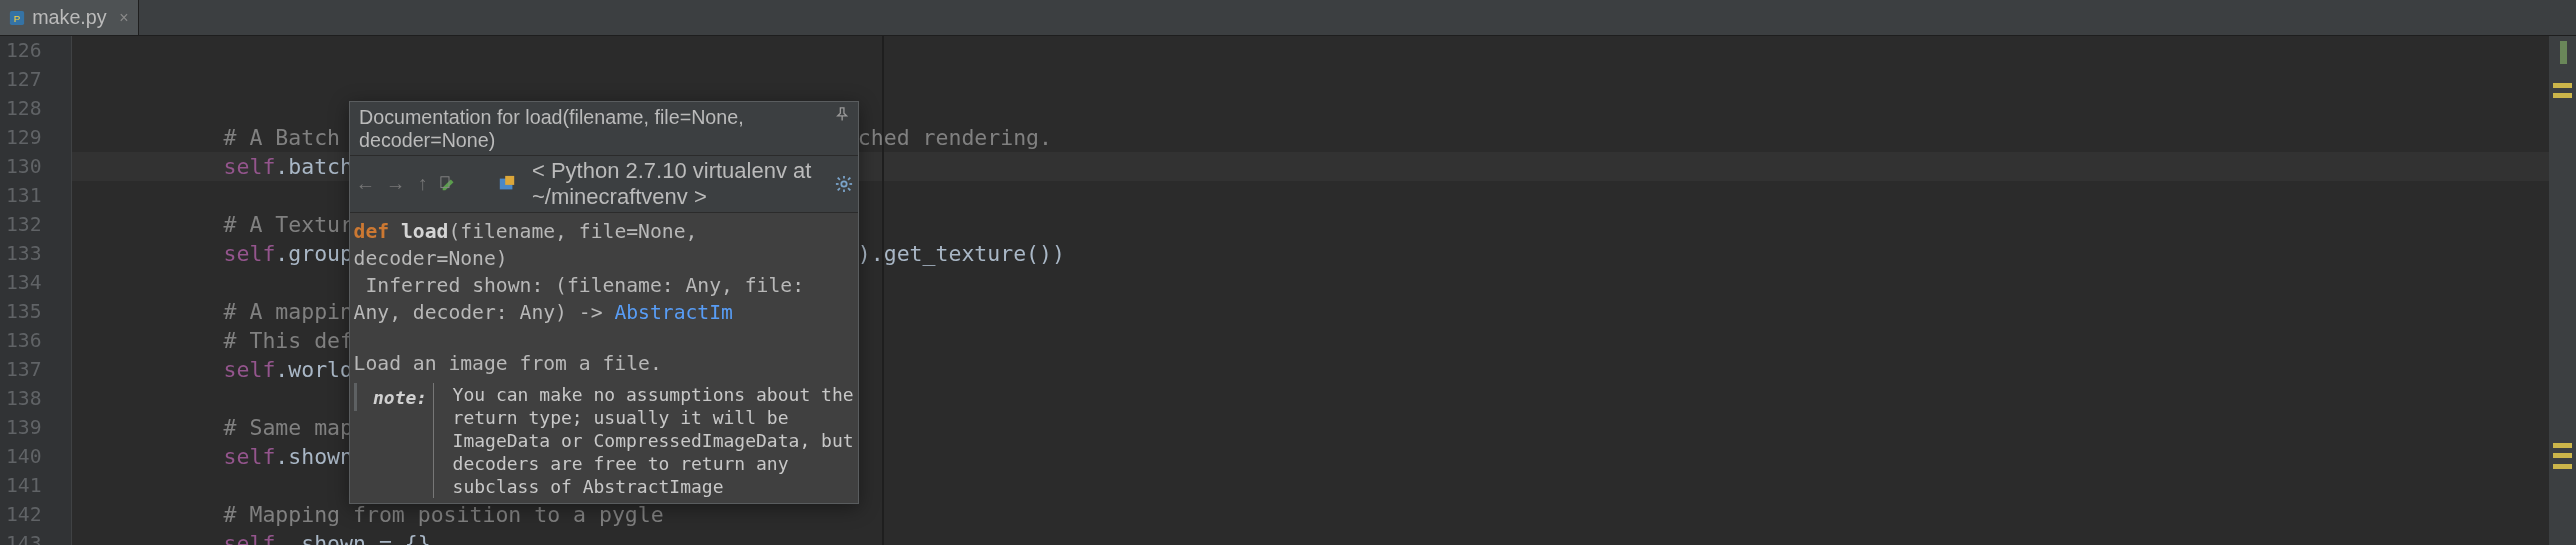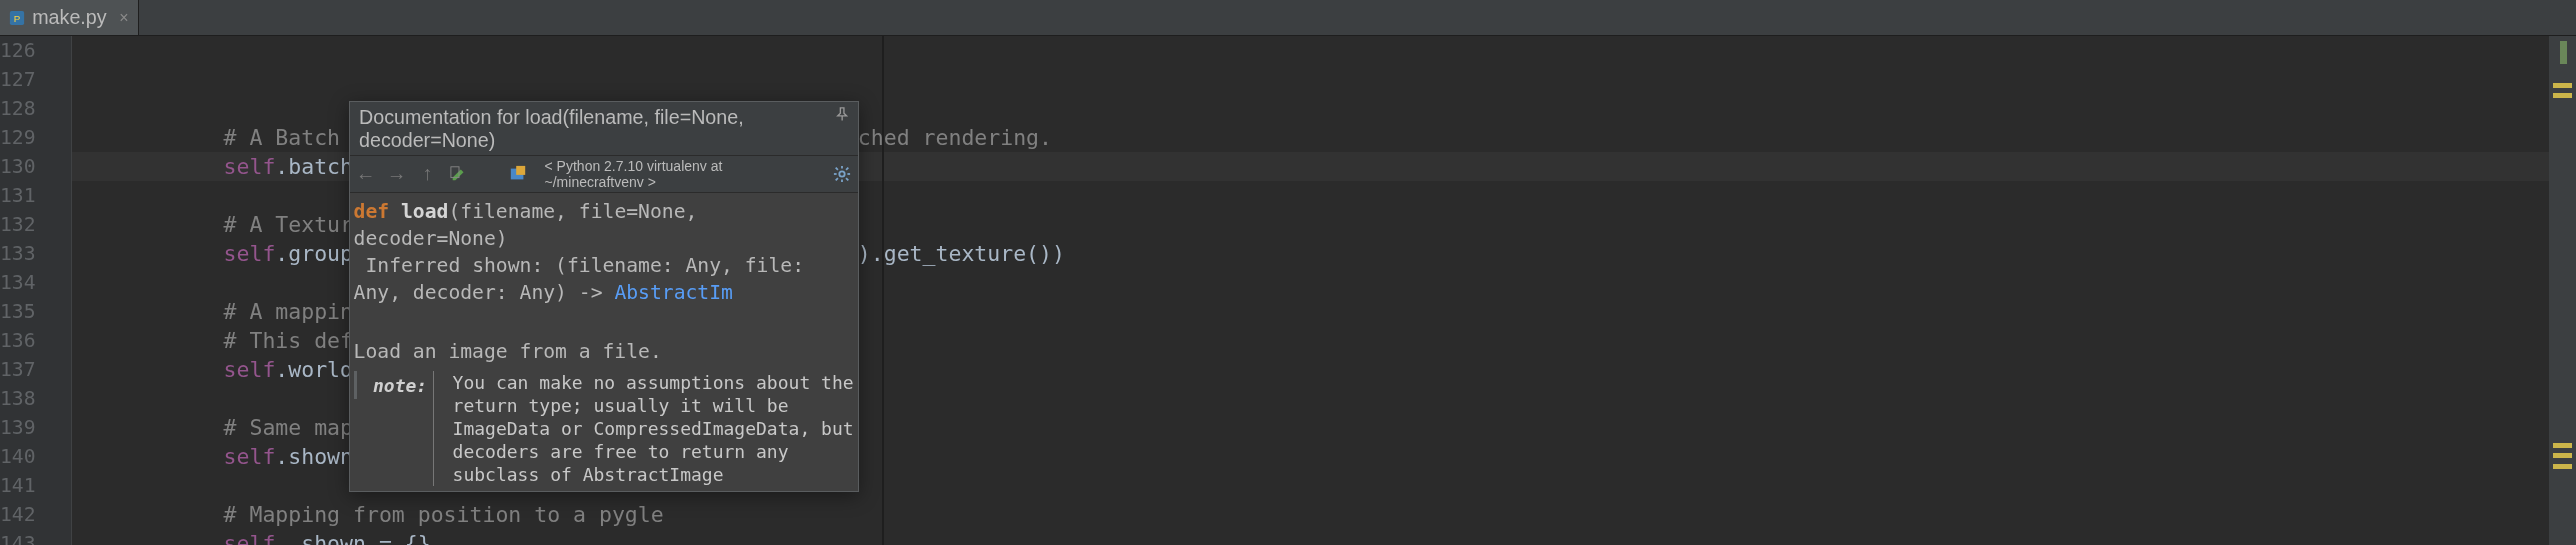--- a/index.html
+++ b/index.html
@@ -49,20 +49,21 @@
   
   .editor {
     position: relative;
     display: flex;
     height: calc(100% - 36px);
   }
   .gutter {
     width: 54px;
     background: #313335;
     color: #606366;
+    text-align: right;
     padding-right: 12.5px;
     line-height: 29px;
     font-size: 19.7px;
     user-select: none;
   }
   .foldcol {
     width: 18px;
     background: #313335;
     border-right: 0.9px solid #404244;
   }
@@ -126,34 +127,34 @@
     border-bottom: 0.9px solid #2b2b2b;
   }
   .tb-icon {
     width: 21.5px; height: 21.5px;
     display: inline-flex; align-items:center; justify-content:center;
     color: #777;
     font-size: 19.7px;
   }
   .doc-venv {
     color: #bbbbbb;
-    font-size: 14px;
+    font-size: 22px;
     margin-left: 5.4px;
   }
   .doc-body {
     padding: 5.4px 3.6px 5.4px 3.6px;
     font-family: "Menlo","Consolas",monospace;
     font-size: 19.7px;
     line-height: 27px;
     color: #b8b8b8;
   }
   .doc-kw { color: #cc7832; font-weight: bold; }
   .doc-fn { font-weight: bold; color: #d5d5d5; }
   .doc-link { color: #589df6; }
-  .doc-section { margin-top: 32px; }
+  .doc-section { margin-top: 24px; }
   .note-row { display: flex; align-items: flex-start; margin-top: 5.4px; }
   .note-gutter {
     width: 79px;
     text-align: right;
     padding-right: 5.4px;
     border-left: 3.6px solid #5e6163;
     font-weight: bold;
     color: #d0d0d0;
     flex-shrink: 0;
     font-size: 18px;

